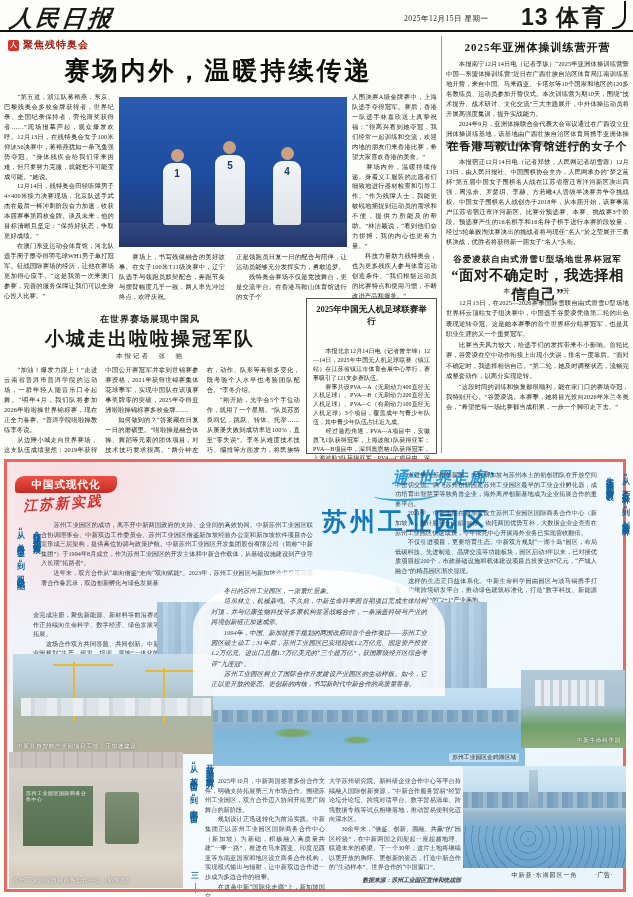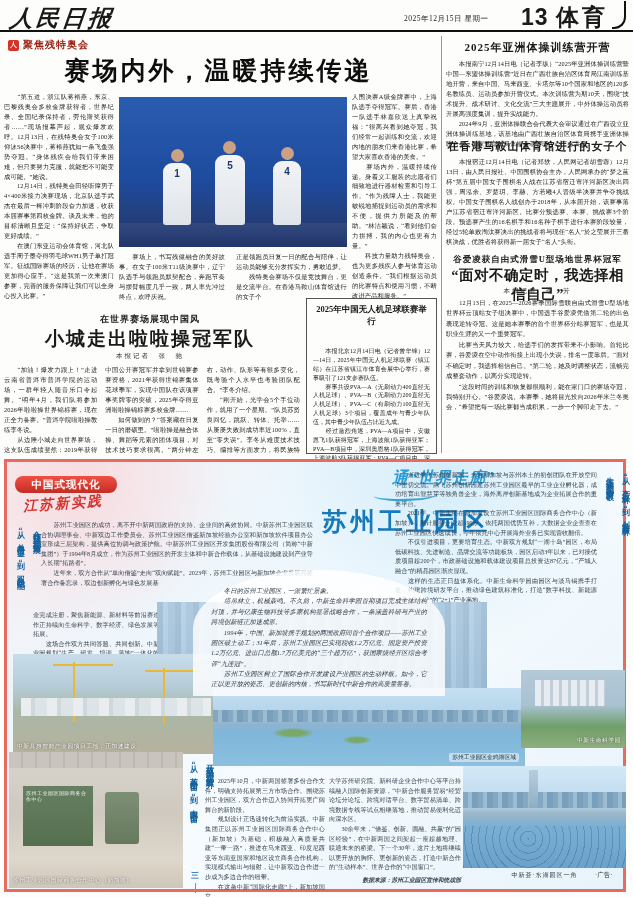--- a/index.html
+++ b/index.html
@@ -148,21 +148,21 @@
 
   <div class="abs dronebox" style="left:306px;top:298px;width:131px;height:156px;">
     <div class="ctr" style="font-size:8.5px;font-weight:900;margin-bottom:19px;">2025年中国无人机足球联赛举行</div>
     <div class="flow" style="font-size:6px;line-height:1.48;color:#23231f;">　　本报北京12月14日电（记者曾华锋）12—14日，2025年中国无人机足球联赛（镇江站）在江苏省镇江市体育会展中心举行，赛事吸引了121支参赛队伍。
 　　赛事共设PVA—A（无刷动力400直径无人机足球）、PVA—B（无刷动力200直径无人机足球）、PVA—C（有刷动力100直径无人机足球）3个项目，覆盖成年与青少年队伍，其中青少年队伍占比近九成。
 　　经过激烈角逐，PVA—A项目中，安徽恩飞1队获得冠军，上海波航1队获得亚军；PVA—B项目中，深圳奥恩格1队获得冠军，上海波航3队获得亚军；PVA—C项目中，深圳奥恩格3队获得冠军，威海文登区蓝梦小将4队获得季军。</div>
   </div>
 
   <div class="abs adbox">
 
-    <div class="abs badge" style="left:8px;top:14px;border-radius:8px;">中国式现代化</div>
+    <div class="abs badge" style="left:8px;top:14px;">中国式现代化</div>
     <div class="abs jsnsj" style="left:16px;top:33px;">江苏新实践</div>
 
     <div class="abs vstrip" style="left:5px;top:62px;height:178px;">
       <span>合作领域实现新拓展</span>
       <span>从“单向借鉴”到“双向赋能”</span>
     </div>
     <div class="abs" style="left:5px;top:242px;width:26px;">
       <div class="vline" style="height:26px;"></div>
       <div class="vnum">一</div>
       <div class="vline" style="height:26px;"></div>

